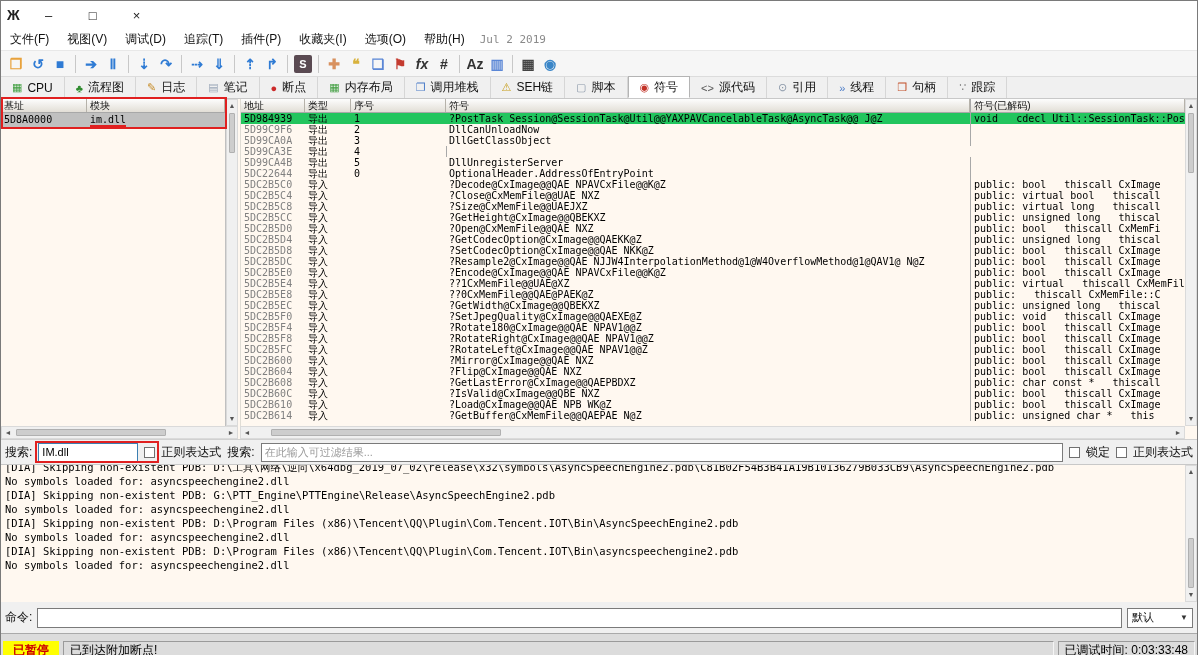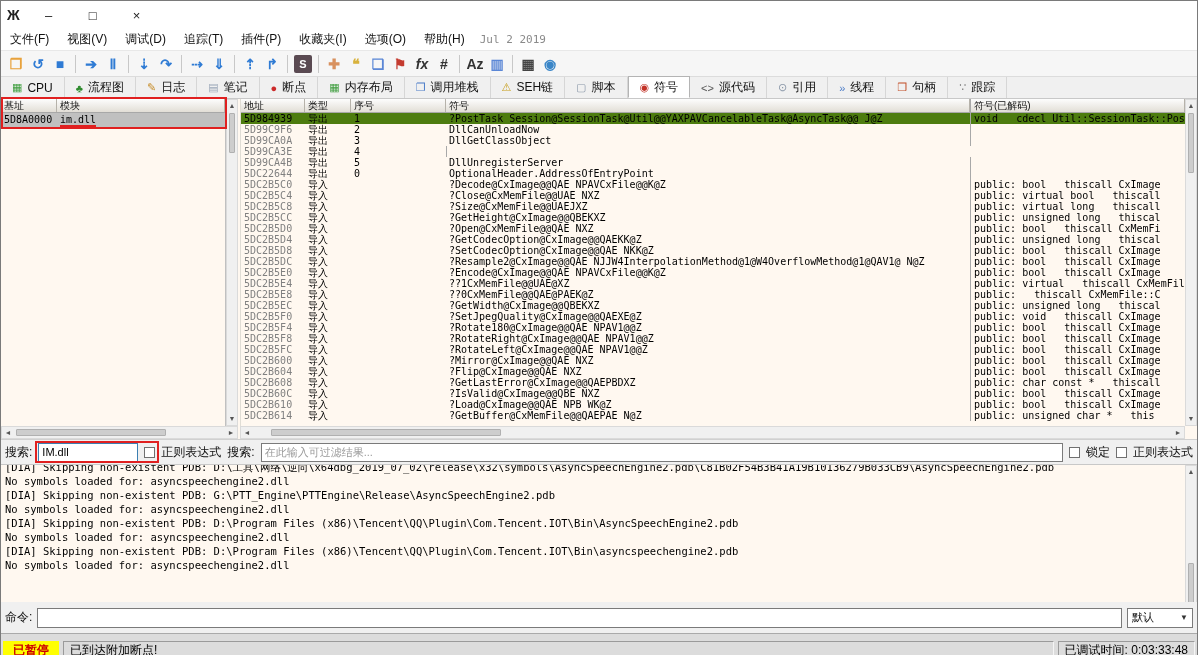--- a/index.html
+++ b/index.html
@@ -39,21 +39,21 @@
 
   
   #main { position:absolute; left:0; top:98px; width:100%; height:340px; background:#fff8f0; }
   .hdr { display:flex; height:14px; background:linear-gradient(#fdfdfd,#e2ded6); font-size:10px;
          color:#111; border-bottom:1px solid #a8a8a8; }
   .hdr > div { padding:0 3px; border-right:1px solid #b6b2aa; overflow:hidden; white-space:nowrap; line-height:13px; }
 
   
   #modules-panel { position:absolute; left:0; top:0; width:225px; height:327px; background:#fff8f0;
                    border-right:1px solid #c0c0c0; overflow:hidden; }
-  .mod-c1 { width:56px; } .mod-c2 { flex:1; }
+  .mod-c1 { width:86px; } .mod-c2 { flex:1; }
   .mod-row { display:flex; height:14px; font-family:"DejaVu Sans Mono", monospace; font-size:10px;
              line-height:14px; cursor:default; }
   .mod-row.sel { background:#c0c0c0; }
   .mod-row > div { padding:0 3px; overflow:hidden; white-space:pre; }
   .red-underline { border-bottom:2px solid #e02020; }
 
   
   .sb { background:#f0f0f0; border:1px solid #dadada; position:absolute; }
   .sb-arrow { position:absolute; font-size:7px; color:#555; width:100%; text-align:center; line-height:12px; cursor:default; }
   .sb-thumb { position:absolute; background:#cdcdcd; border:1px solid #b0b0b0; border-radius:1px; cursor:default; }
@@ -65,37 +65,37 @@
 
   
   #symbols-panel { position:absolute; left:239px; top:0; right:12px; height:327px; overflow:hidden;
                    background:#fff8f0; border-left:1px solid #e0ddd5; }
   .sym-c1 { width:64px; } .sym-c2 { width:46px; } .sym-c3 { width:95px; } .sym-c4 { width:524px; }
   .sym-c5 { flex:1; border-left:1px solid #a8a8a8; }
   .sym-row { display:flex; height:11px; font-family:"DejaVu Sans Mono", monospace; font-size:10px;
              line-height:11px; cursor:default; }
   .sym-row > div { padding:0 3px; overflow:hidden; white-space:pre; }
   .sym-row .addr { color:#808080; }
-  .sym-row.sel { background:#4d7c0f; }
+  .sym-row.sel { background:#22c55e; }
   .sym-row.sel .addr { color:#000; }
 
   
   #searchbar { position:absolute; left:0; top:438px; width:100%; height:25px; background:#f0f0f0;
                display:flex; align-items:center; font-size:12px; color:#111; gap:6px; padding:0 4px;
                border-top:1px solid #d0d0d0; }
   .txtin { height:19px; border:1px solid #7a7a7a; background:#fff; font-size:11px; padding:0 3px;
            font-family:"Liberation Sans", sans-serif; }
   #search-input-1 { width:100px; border:1px solid #3c7fb1; }
   #filter-input { flex:1; }
   #filter-input::placeholder { color:#9a9a9a; }
   .chk { width:11px; height:11px; border:1px solid #707070; background:#fff; display:inline-block; }
   .lbl { white-space:nowrap; }
 
   
-  #logarea { position:absolute; left:0; top:463px; width:100%; height:163px; background:#fff8f0;
+  #logarea { position:absolute; left:0; top:463px; width:100%; height:138px; background:#fff8f0;
              border-top:1px solid #c8c8c8; overflow:hidden;padding-left:32px; }
   #log-lines { position:absolute; left:4px; top:-5px; right:14px;
                font-family:"DejaVu Sans Mono", monospace; font-size:10.5px; line-height:14px;
                color:#000; white-space:pre; overflow:hidden; }
 
   
   #cmdbar { position:absolute; left:0; top:601px; width:100%; height:31px; background:#f0f0f0;
             display:flex; align-items:center; padding:0 4px; gap:5px; font-size:12px; color:#111; }
   #cmd-input { flex:1; height:20px; }
   #cmd-combo { width:66px; height:20px; border:1px solid #7a7a7a; background:#fff; display:flex;

